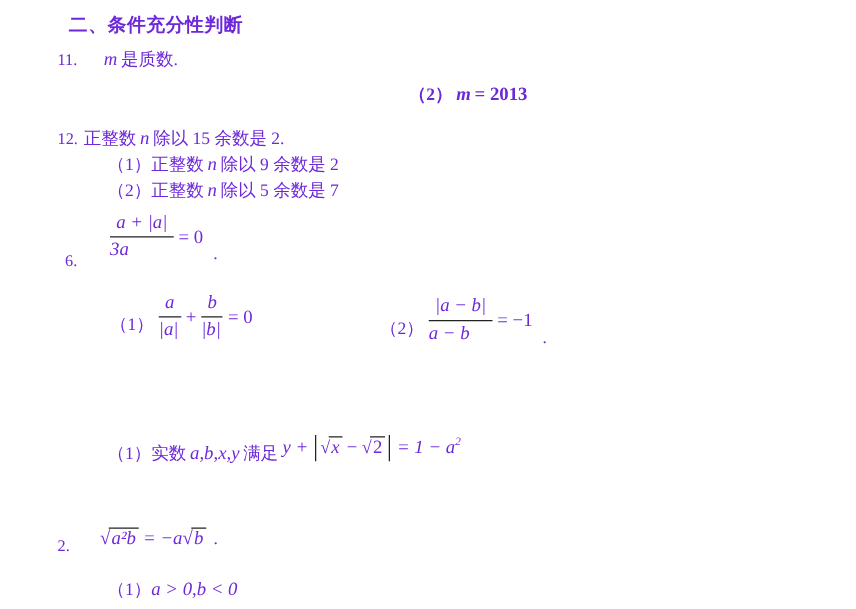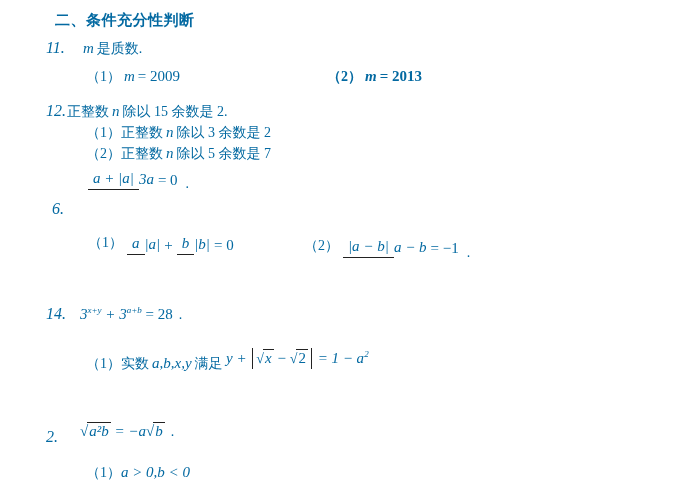--- a/index.html
+++ b/index.html
@@ -1,35 +1,35 @@
 <!DOCTYPE html>
 <html><head>
 <meta charset="utf-8">
 <style>
   html,body{margin:0;padding:0;background:#ffffff;}
   .page{
     position:relative;width:685px;height:487px;background:#ffffff;
-    color:#0369a1;font-family:"Liberation Serif","DejaVu Serif",serif;
+    color:#6d28d9;font-family:"Liberation Serif","DejaVu Serif",serif;
     overflow:hidden;
   }
   .line{position:absolute;white-space:nowrap;font-size:14px;line-height:20px;}
   .frow{display:flex;align-items:center;}
   .title{
     position:absolute;left:55px;top:11px;font-weight:bold;font-size:15px;
     font-family:"Liberation Sans","DejaVu Sans",sans-serif;letter-spacing:0.5px;
   }
-  .pnum{display:inline-block;font-size:16px;font-style:italic;}
+  .pnum{display:inline-block;font-size:13px;}
   .lbl{font-size:14px;}
   .low{align-self:flex-end;padding-bottom:3px;}
   .cn{font-size:14px;}
   .math{font-style:italic;font-size:15px;}
   .mup{font-style:normal;font-size:15px;}
   .mvar{font-style:italic;font-size:15px;padding:0 3px;}
   .keepsp{white-space:pre;}
-  .frac{display:inline-flex;flex-direction:row;text-align:left;vertical-align:middle;margin:0 4px;}
+  .frac{display:inline-flex;flex-direction:column;text-align:left;vertical-align:middle;margin:0 4px;}
   .fn{display:block;border-bottom:1px solid #222;padding:0 5px 1px;line-height:19px;}
   .fd{display:block;padding-top:1px;line-height:19px;}
   .period{align-self:flex-end;margin-left:8px;font-size:14px;line-height:12px;}
   .period-inline{font-size:14px;margin-left:6px;}
   sup{font-size:9px;font-style:italic;letter-spacing:0;}
   .sqrt{display:inline-block;}
   .rsign{font-style:normal;}
   .rad{border-top:1px solid #222;padding:0 2px;margin-left:-1px;}
   .absg{display:inline-block;border-left:1px solid #222;border-right:1px solid #222;padding:0 3px;margin:12px 2px;}
   .raised{display:inline-block;position:relative;top:-5px;}
@@ -37,32 +37,29 @@
 </head>
 <body>
 
 <div class="page">
 
   <div class="title">二、条件充分性判断</div>
 
   <div class="line" style="left:46px;top:38px;">
     <span class="pnum" style="min-width:34px;">11.</span><span class="mvar">m</span><span class="cn">是质数.</span>
   </div>
-  <div class="line" style="left:86px;top:66px;">
-    <span class="lbl">（1）</span><span class="mvar">m</span><span class="mup keepsp">= 2009</span>
-  </div>
   <div class="line" style="left:327px;top:66px;font-weight:bold;">
     <span class="lbl">（2）</span><span class="mvar">m</span><span class="mup keepsp">= 2013</span>
   </div>
 
   <div class="line" style="left:46px;top:101px;">
     <span class="pnum" style="min-width:21px;">12.</span><span class="cn">正整数</span><span class="mvar">n</span><span class="cn">除以 15 余数是 2.</span>
   </div>
   <div class="line" style="left:86px;top:122px;">
-    <span class="lbl">（1）</span><span class="cn">正整数</span><span class="mvar">n</span><span class="cn">除以 3 余数是 2</span>
+    <span class="lbl">（1）</span><span class="cn">正整数</span><span class="mvar">n</span><span class="cn">除以 9 余数是 2</span>
   </div>
   <div class="line" style="left:86px;top:143px;">
     <span class="lbl">（2）</span><span class="cn">正整数</span><span class="mvar">n</span><span class="cn">除以 5 余数是 7</span>
   </div>
 
   <div class="line" style="left:52px;top:199px;">
     <span class="pnum">6.</span>
   </div>
   <div class="line frow" style="left:84px;top:169px;">
     <span class="frac">
@@ -88,23 +85,20 @@
   <div class="line frow" style="left:304px;top:236px;">
     <span class="lbl low">（2）</span>
     <span class="frac">
       <span class="fn math">|a − b|</span>
       <span class="fd math">a − b</span>
     </span>
     <span class="mup">= −1</span>
     <span class="period">.</span>
   </div>
 
-  <div class="line" style="left:46px;top:300px;">
-    <span class="pnum" style="min-width:34px;">14.</span><span class="math keepsp"><span>3</span><sup>x+y</sup><span> + 3</span><sup>a+b</sup><span class="mup keepsp"> = 28</span></span><span class="period-inline">.</span>
-  </div>
   <div class="line" style="left:86px;top:341px;">
     <span class="lbl">（1）</span><span class="cn">实数</span><span class="mvar">a,b,x,y</span><span class="cn">满足</span>
     <span class="raised"><span class="math keepsp">y + </span><span class="absg"><span class="sqrt"><span class="rsign">√</span><span class="rad math">x</span></span><span class="mup keepsp"> − </span><span class="sqrt"><span class="rsign">√</span><span class="rad mup">2</span></span></span><span class="math keepsp"> = 1 − a</span><sup>2</sup></span>
   </div>
 
   <div class="line" style="left:46px;top:421px;">
     <span class="pnum" style="min-width:34px;position:relative;top:6px;">2.</span><span><span class="sqrt"><span class="rsign mup">√</span><span class="rad math">a²b</span></span><span class="math keepsp"> = −a</span><span class="sqrt"><span class="rsign mup">√</span><span class="rad math">b</span></span></span><span class="period-inline">.</span>
   </div>
   <div class="line" style="left:86px;top:462px;">
     <span class="lbl">（1）</span><span class="math">a &gt; 0,b &lt; 0</span>

